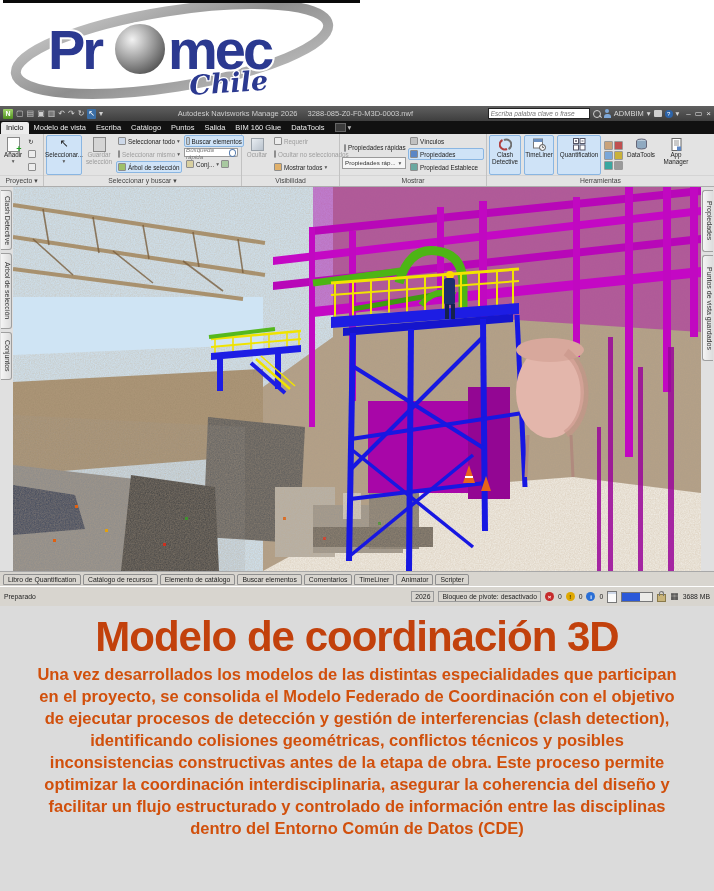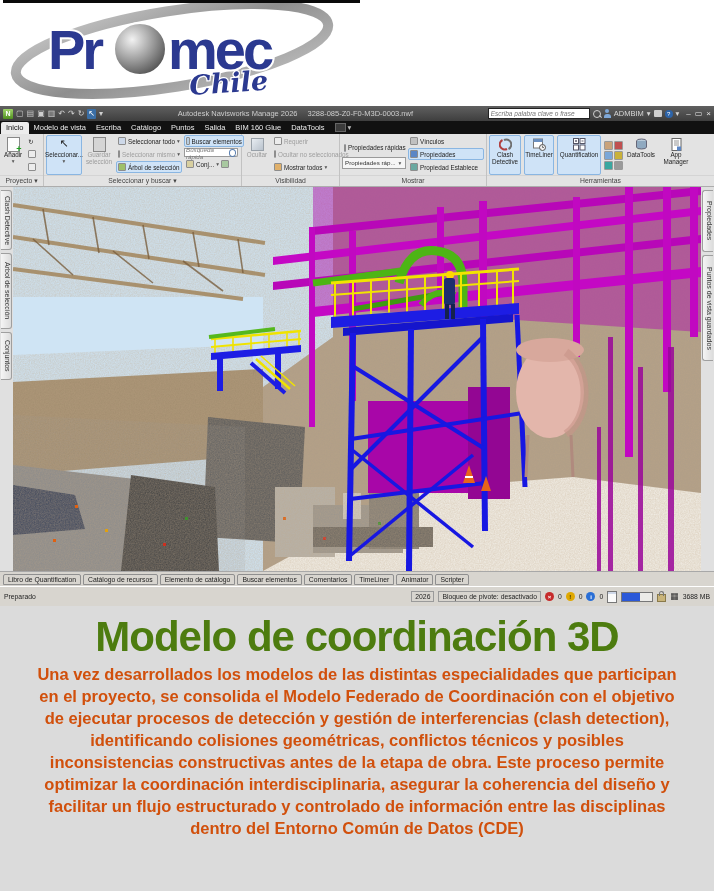--- a/index.html
+++ b/index.html
@@ -75,21 +75,21 @@
   .badge.blue{background:#2a6fd6;}
   .sheeticon{width:8px;height:10px;background:#fafafa;border:1px solid #777;box-shadow:inset 0 2px 0 #cfd8e8;}
   .gauge{width:30px;height:8px;border:1px solid #777;background:#ecebe8;position:relative;}
   .gauge .fill{position:absolute;left:0;top:0;bottom:0;width:58%;background:#2b58d8;}
   .lock{width:7px;height:6px;background:#c9b47a;border:1px solid #8a7a4a;position:relative;margin-top:3px;}
   .lock::before{content:"";position:absolute;top:-4px;left:1px;width:3px;height:4px;border:1.2px solid #777;border-bottom:none;border-radius:3px 3px 0 0;}
   .gridglyph{font-size:9px;color:#333;line-height:9px;}
 
   
   .content{position:absolute;top:606px;left:0;width:714px;height:285px;background:#dbdbdb;text-align:center;}
-  .content h1{margin:7px 0 3px;font-size:42px;font-weight:bold;color:#4d7c0f;letter-spacing:-1px;}
+  .content h1{margin:7px 0 3px;font-size:42px;font-weight:bold;color:#c2410c;letter-spacing:-1px;}
   .content p{width:658px;margin:0 auto;font-size:16.5px;line-height:1.33;font-weight:bold;color:#d1500c;}
 </style>
 </head>
 <body>
 
 <div class="page">
   <div class="top-black"></div>
 
   <header class="logo-band">
     <svg width="352" height="100" viewBox="0 0 352 100">

